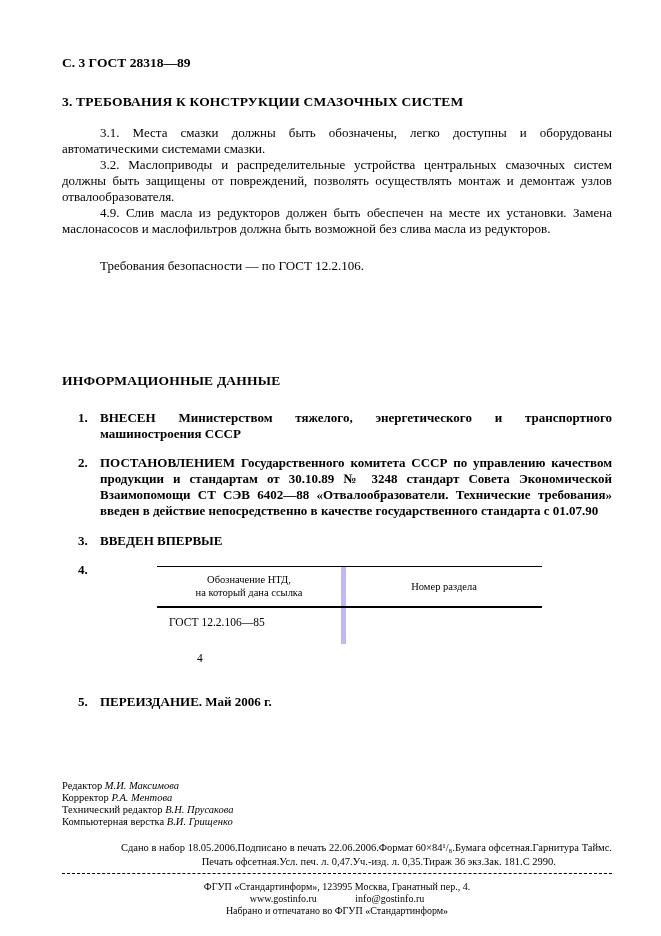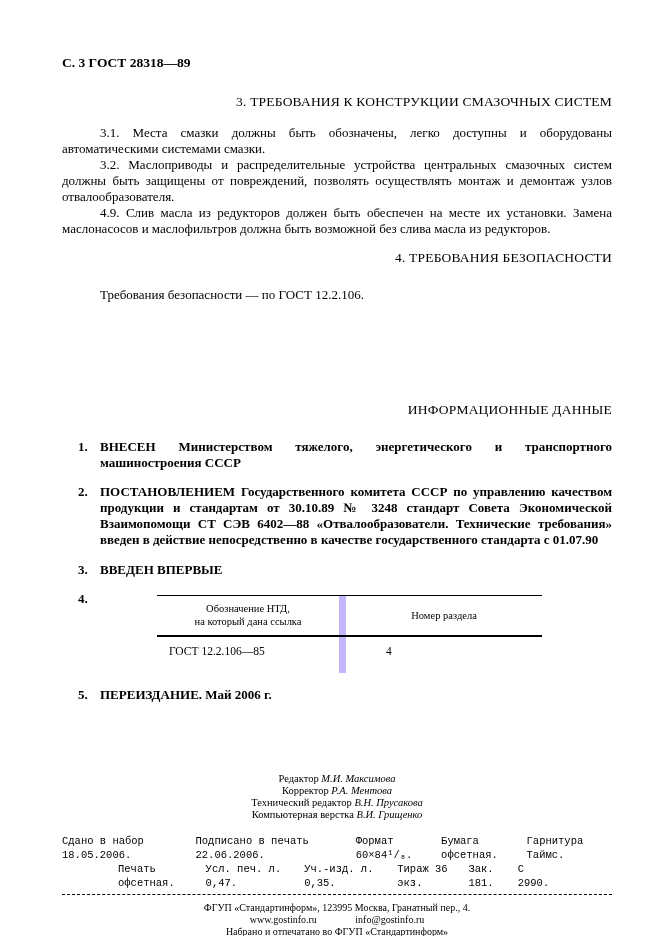--- a/index.html
+++ b/index.html
@@ -15,22 +15,22 @@
     font-size: 13px;
     line-height: 16px;
     overflow: hidden;
   }
   .doc-header {
     margin-top: 55px;
     font-weight: bold;
     font-size: 13.5px;
   }
   .sec-title {
-    text-align: right;
-    font-weight: normal;
+    text-align: left;
+    font-weight: bold;
     font-size: 13.5px;
     letter-spacing: 0.2px;
   }
   .sec3-title { margin-top: 23px; }
   .body-para {
     text-align: justify;
     text-indent: 38px;
     margin: 0;
   }
   .first-para { margin-top: 15px; }
@@ -57,25 +57,25 @@
   .ref-table {
     margin-top: 17px;
     margin-left: 95px;
     width: 385px;
     border-top: 1px solid #000;
   }
   .ref-table .hrow {
     display: flex;
     border-bottom: 2.5px solid #000;
   }
-  .ref-table .drow { display: flex; }
+  .ref-table .drow { display: flex; flex-direction: column; }
   .ref-table .c1 {
     width: 189px;
     box-sizing: border-box;
-    border-right: 7px solid #c4b5fd;
+    border-right: 5px solid #c4b5fd;
   }
   .ref-table .c2 {
     flex: 1;
     box-sizing: border-box;
   }
   .ref-table .hrow .c1, .ref-table .hrow .c2 {
     text-align: center;
     font-size: 10.5px;
     line-height: 13px;
     padding: 6px 4px 7px 4px;
@@ -86,34 +86,33 @@
   .ref-table .drow .c1 {
     font-size: 11.5px;
     padding: 6px 4px 14px 12px;
   }
   .ref-table .drow .c2 {
     font-size: 11.5px;
     padding: 6px 4px 14px 40px;
   }
   .credits {
     margin-top: 70px;
-    text-align: center;
+    text-align: left;
     font-size: 10.5px;
     line-height: 12px;
   }
   .credits .name { font-style: italic; }
   .imprint {
     margin-top: 13px;
     font-size: 10.5px;
     line-height: 14px;
   }
   .imprint-row {
     display: flex;
-    justify-content: flex-start;
-    font-family: Liberation Mono, monospace;
+    justify-content: flex-end;
   }
   .imprint-row.second { padding: 0 56px; }
   .dashed-rule {
     margin-top: 4px;
     border: none;
     border-top: 1px dashed #000;
     height: 0;
   }
   .publisher {
     margin-top: 7px;
@@ -129,21 +128,20 @@
 <div class="page">
 
   <div class="doc-header">С. 3 ГОСТ 28318—89</div>
 
   <div class="sec-title sec3-title">3.  ТРЕБОВАНИЯ К КОНСТРУКЦИИ СМАЗОЧНЫХ СИСТЕМ</div>
 
   <p class="body-para first-para">3.1.  Места смазки должны быть обозначены, легко доступны и оборудованы автоматическими системами смазки.</p>
   <p class="body-para">3.2.  Маслоприводы и распределительные устройства центральных смазочных систем должны быть защищены от повреждений, позволять осуществлять монтаж и демонтаж узлов отвалообразователя.</p>
   <p class="body-para">4.9.  Слив масла из редукторов должен быть обеспечен на месте их установки. Замена маслонасосов и маслофильтров должна быть возможной без слива масла из редукторов.</p>
 
-  <div class="sec-title sec4-title">4.  ТРЕБОВАНИЯ БЕЗОПАСНОСТИ</div>
   <p class="body-para sec4-body">Требования безопасности — по ГОСТ 12.2.106.</p>
 
   <div class="sec-title info-title">ИНФОРМАЦИОННЫЕ ДАННЫЕ</div>
 
   <p class="info-item item-1">
     <span class="num">1.</span>
     <span>ВНЕСЕН Министерством тяжелого, энергетического и транспортного машиностроения СССР</span>
   </p>
   <p class="info-item item-2">
     <span class="num">2.</span>

